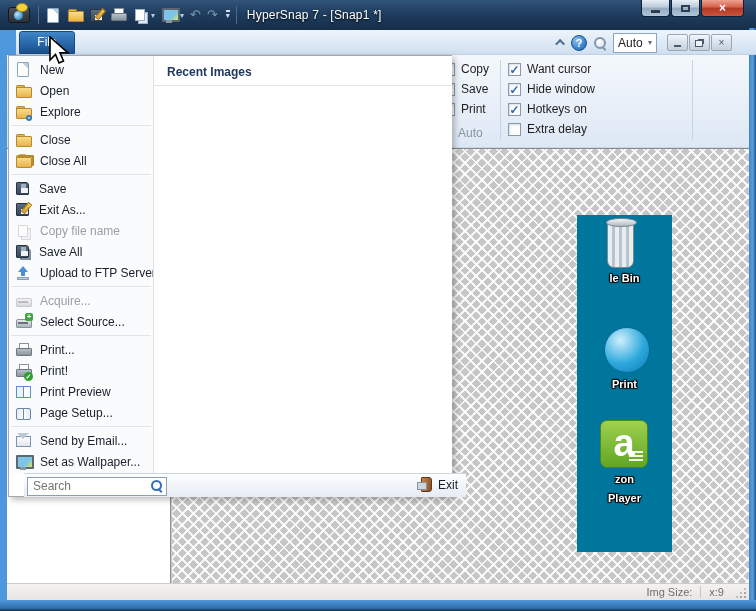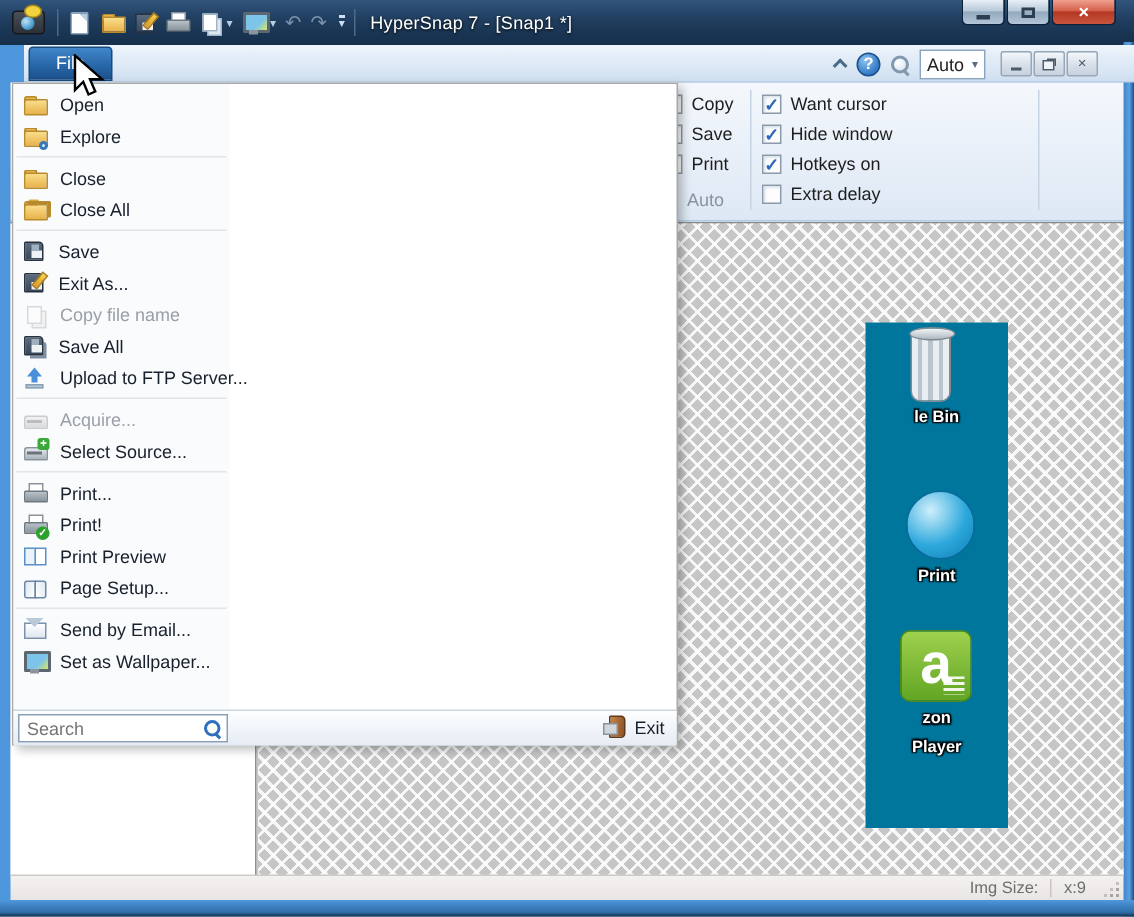--- a/index.html
+++ b/index.html
@@ -107,21 +107,21 @@
   .menu { position:absolute; left:8px; top:55px; width:444px; height:442px; z-index:10;
     background:#fff; border:1px solid #a8a8a8; box-shadow:3px 3px 6px rgba(0,0,0,.25); }
   .menu-left { position:absolute; left:0; top:0; width:144px; height:417px; background:#fafbfd; padding-top:3px; }
   .menu-right { position:absolute; left:144px; top:0; width:299px; height:417px; background:#fff; border-left:1px solid #e0e0e0; }
   .mr-head { font-size:12px; font-weight:bold; color:#1f3a63; padding:9px 0 6px 13px; border-bottom:1px solid #e4e4e4; }
   .mitem { display:flex; align-items:center; height:21px; padding-left:6px; font-size:12px; color:#17202b; }
   .mitem .mlabel { margin-left:9px; white-space:nowrap; }
   .mitem.dis { color:#9aa0a8; }
   .mitem.dis .mi { opacity:.45; filter:grayscale(1); }
   .msep { height:1px; background:#e4e4e4; margin:3px 2px; }
-  .menu-bottom { position:absolute; left:0; top:417px; width:442px; height:24px;
+  .menu-bottom { position:absolute; left:15px; top:417px; width:442px; height:24px;
     background:linear-gradient(#fdfeff,#e6ecf4); border-top:1px solid #ccd6e0; display:flex; align-items:center; }
   .searchwrap { position:relative; margin-left:3px; width:140px; height:19px; }
   .searchwrap input { width:140px; height:19px; border:1px solid #8aa0b8; font-size:12px; padding:0 20px 0 5px; color:#444; font-family:"Liberation Sans",sans-serif; }
   .searchwrap .sg { position:absolute; right:4px; top:3px; width:13px; height:13px; }
   .sg::before { content:""; position:absolute; left:1px; top:1px; width:7px; height:7px; border-radius:50%; border:2px solid #2f6fbd; }
   .sg::after { content:""; position:absolute; left:9px; top:9px; width:2px; height:5px; background:#2f6fbd; transform:rotate(-45deg); }
   .exitbtn { position:absolute; right:8px; top:3px; display:flex; align-items:center; gap:6px; font-size:12px; color:#17202b; }
   .ic-door { position:relative; width:11px; height:15px; background:linear-gradient(100deg,#c98449,#8a5226); border:1px solid #5e3818; border-radius:1px 3px 3px 1px; }
   .ic-door::after { content:""; position:absolute; left:-5px; top:4px; width:8px; height:6px; background:#cfd6dc; border:1px solid #8a939c; }
 
@@ -284,20 +284,26 @@
   <div class="statusbar">
     <span>Img Size:</span>
     <span class="st-div"></span>
     <span>x:9</span>
     <span class="grip"></span>
   </div>
 
   <div class="menu">
     <div class="menu-left">
       <div class="mitem">
+          <span class="mi">
+            <span class="ic-page" style="display:block"></span>
+          </span>
+          <span class="mlabel">New</span>
+        </div>
+      <div class="mitem">
           <span class="mi ic-folder"></span>
           <span class="mlabel">Open</span>
         </div>
       <div class="mitem">
           <span class="mi ic-folder ic-explore">
             <span class="mag"></span>
           </span>
           <span class="mlabel">Explore</span>
         </div>
       <div class="msep"></div>
@@ -364,20 +370,23 @@
         </div>
       <div class="msep"></div>
       <div class="mitem">
           <span class="mi ic-mail"></span>
           <span class="mlabel">Send by Email...</span>
         </div>
       <div class="mitem">
           <span class="mi ic-wall"></span>
           <span class="mlabel">Set as Wallpaper...</span>
         </div>
+    </div>
+    <div class="menu-right">
+      <div class="mr-head">Recent Images</div>
     </div>
     <div class="menu-bottom">
       <div class="searchwrap">
         <input type="text" placeholder="Search" style="">
         <span class="sg"></span>
       </div>
       <div class="exitbtn">
         <span class="ic-door"></span>
         <span>Exit</span>
       </div>

